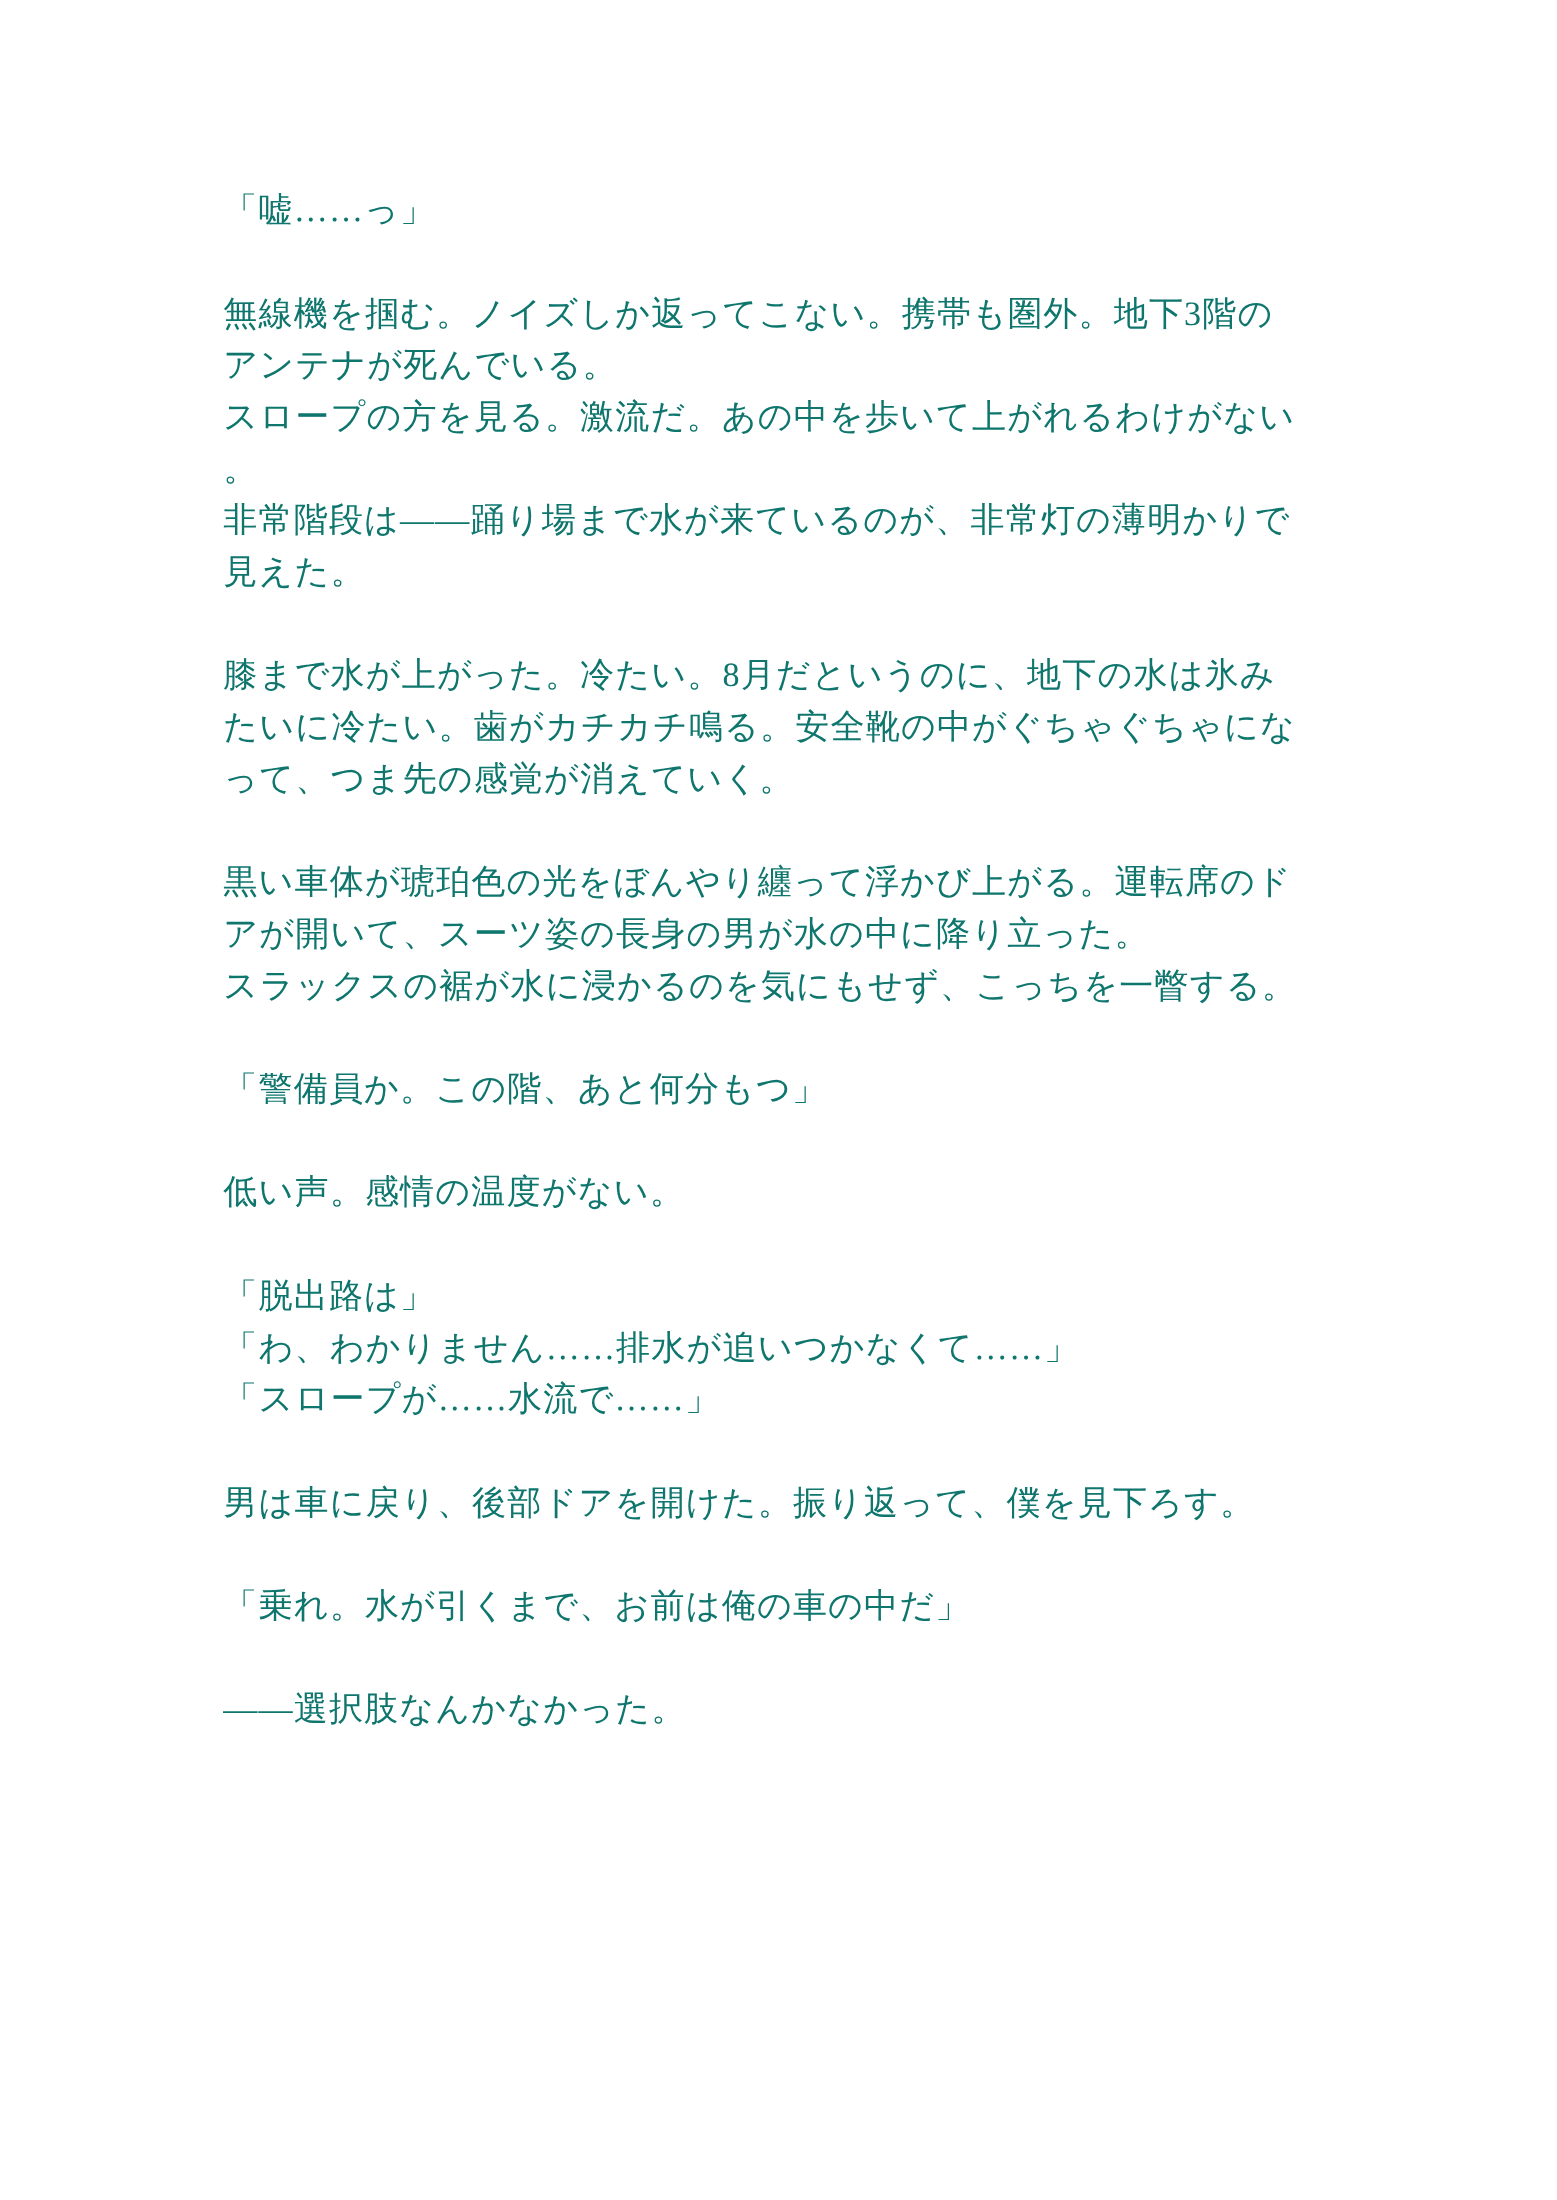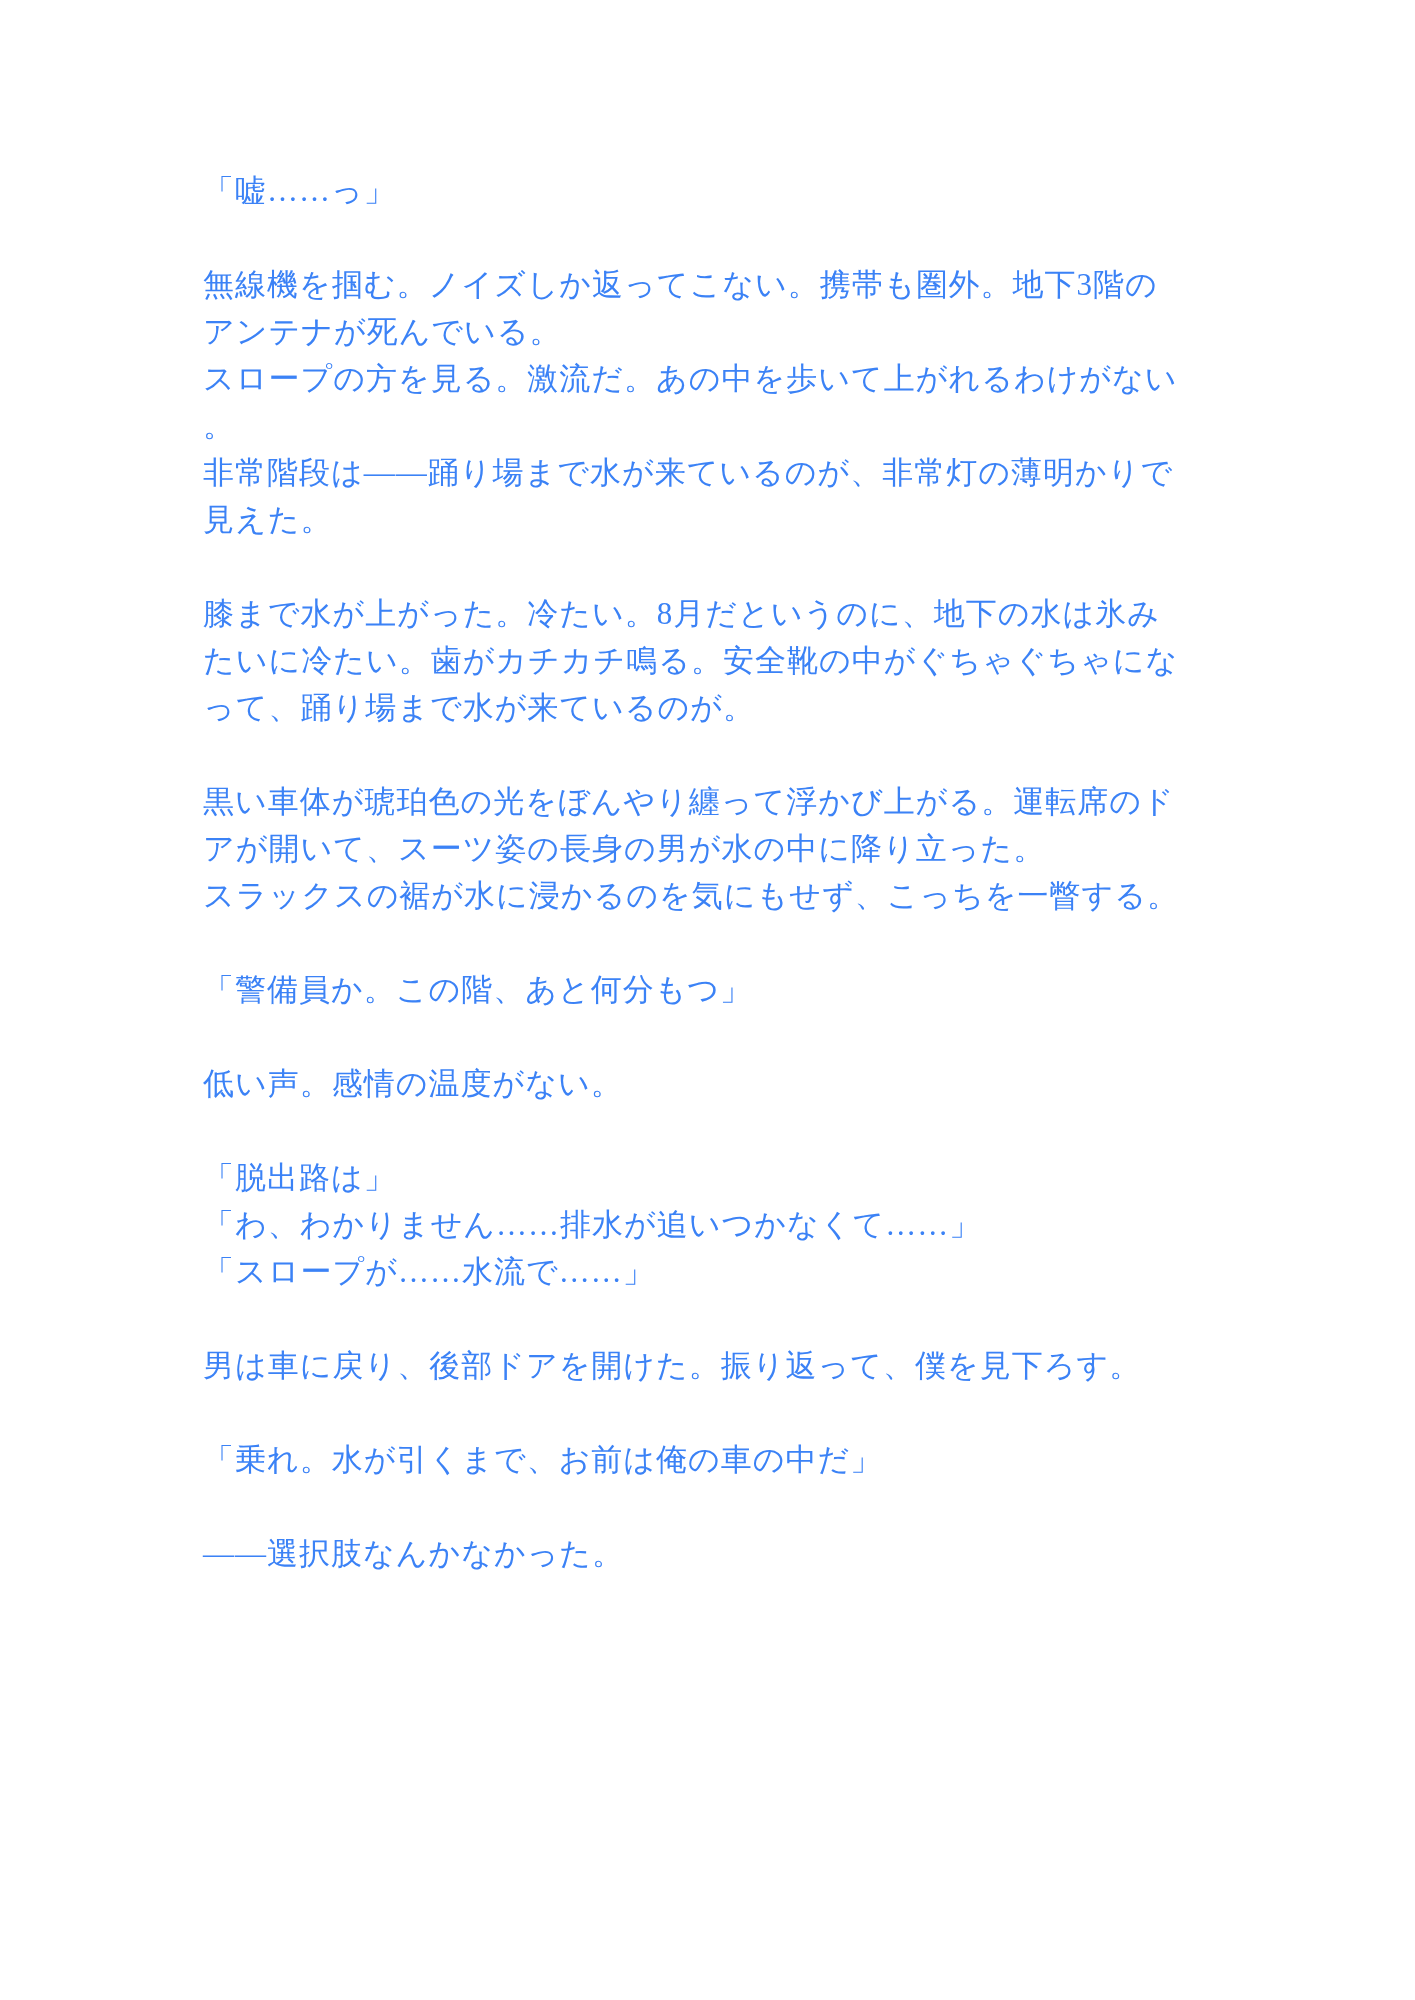--- a/index.html
+++ b/index.html
@@ -40,36 +40,36 @@
   }
   .line {
     white-space: nowrap;
     height: 47px;
   }
 </style>
 </head>
 <body style="background: rgb(255, 255, 255);">
 
 <div class="page">
-  <div class="doc" style="color: #3b82f6;">
+  <div class="doc" style="color: #0f766e;">
       <div class="para">
         <div class="line">「嘘……っ」</div>
       </div>
       <div class="para">
         <div class="line">無線機を掴む。ノイズしか返ってこない。携帯も圏外。地下3階の</div>
         <div class="line">アンテナが死んでいる。</div>
         <div class="line">スロープの方を見る。激流だ。あの中を歩いて上がれるわけがない</div>
         <div class="line">。</div>
         <div class="line">非常階段は——踊り場まで水が来ているのが、非常灯の薄明かりで</div>
         <div class="line">見えた。</div>
       </div>
       <div class="para">
         <div class="line">膝まで水が上がった。冷たい。8月だというのに、地下の水は氷み</div>
         <div class="line">たいに冷たい。歯がカチカチ鳴る。安全靴の中がぐちゃぐちゃにな</div>
-        <div class="line">って、踊り場まで水が来ているのが。</div>
+        <div class="line">って、つま先の感覚が消えていく。</div>
       </div>
       <div class="para">
         <div class="line">黒い車体が琥珀色の光をぼんやり纏って浮かび上がる。運転席のド</div>
         <div class="line">アが開いて、スーツ姿の長身の男が水の中に降り立った。</div>
         <div class="line">スラックスの裾が水に浸かるのを気にもせず、こっちを一瞥する。</div>
       </div>
       <div class="para">
         <div class="line">「警備員か。この階、あと何分もつ」</div>
       </div>
       <div class="para">

